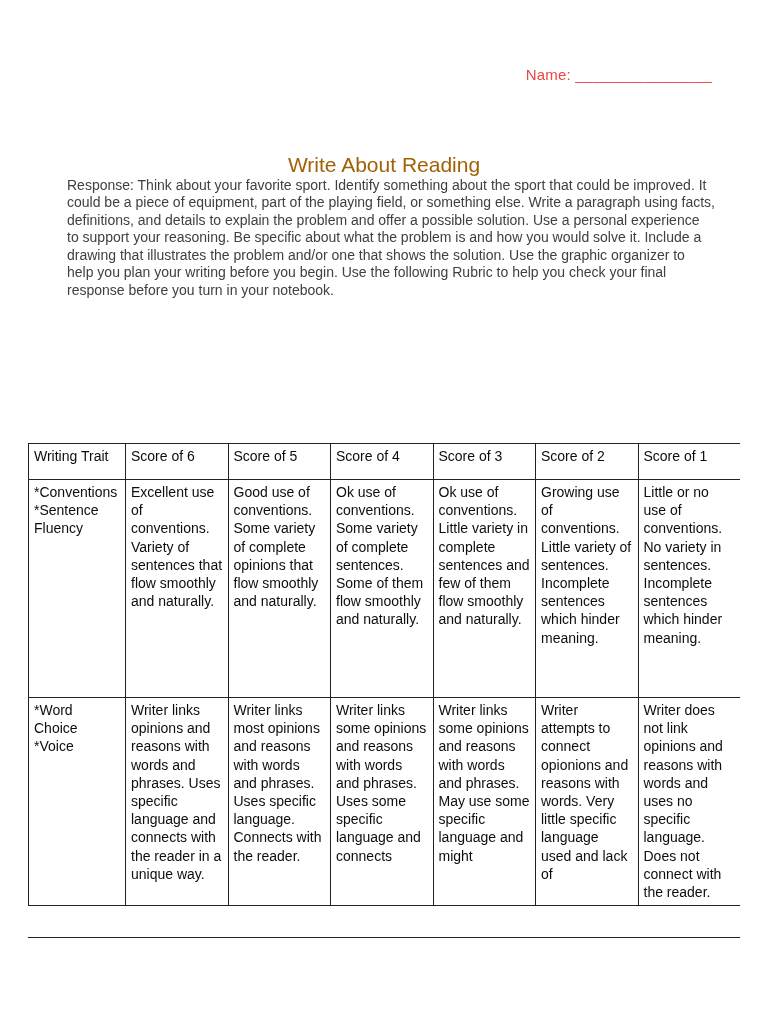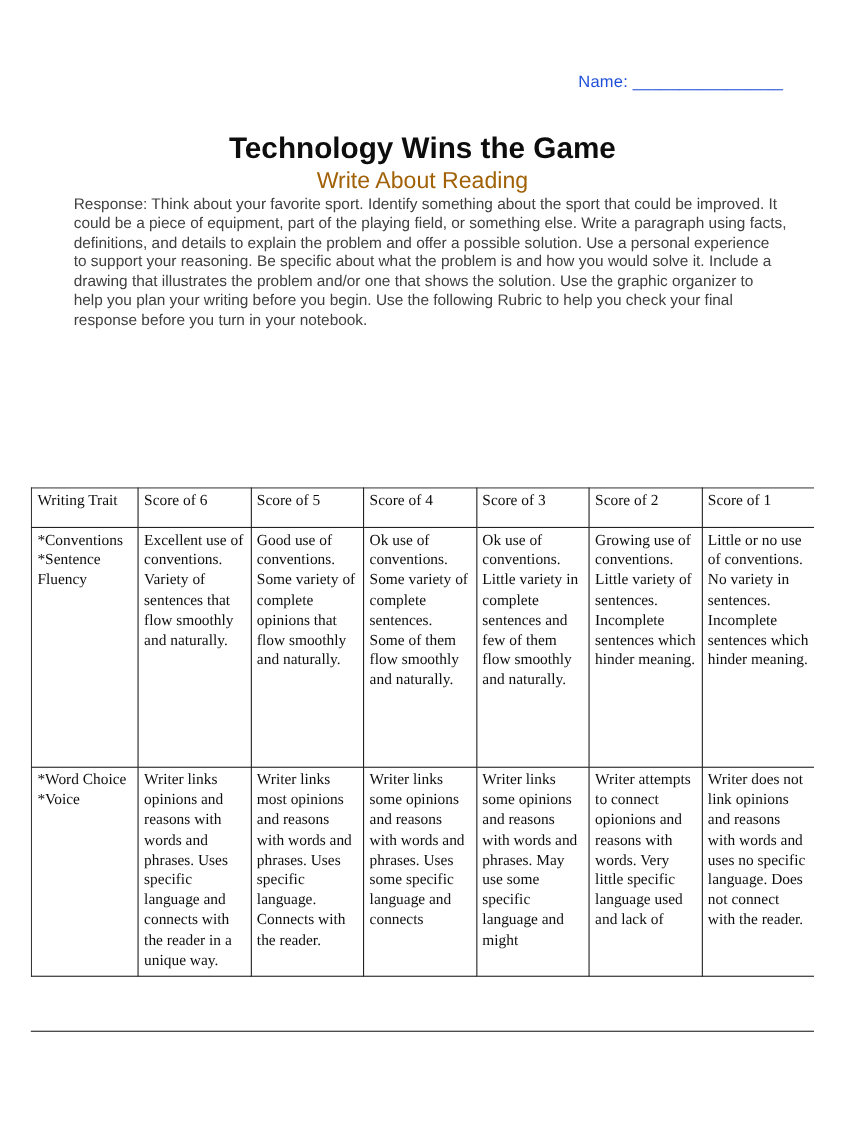--- a/index.html
+++ b/index.html
@@ -15,21 +15,21 @@
     position: relative;
     width: 768px;
     height: 1024px;
     background: #ffffff;
   }
   .name-line {
     position: absolute;
     top: 66px;
     right: 56px;
     font-size: 15px;
-    color: #1d4ed8;
+    color: #ef4444;
     letter-spacing: 0.2px;
   }
   .doc-title {
     position: absolute;
     top: 120px;
     left: 0;
     width: 100%;
     text-align: center;
     font-size: 27px;
     font-weight: bold;
@@ -73,36 +73,34 @@
     color: #0d0d0d;
   }
   table.rubric th, table.rubric td {
     border: 1px solid #222;
     vertical-align: top;
     text-align: left;
     padding: 3px 5px 4px 5px;
     font-weight: normal;
     overflow-wrap: break-word;
     word-break: break-word;
-    font-family: Liberation Serif, serif;
   }
   col.trait-col { width: 97px; }
   col.score-col { width: 102.5px; }
   .trait-cell { white-space: pre-line; }
   tr.header-row th { height: 36px; }
   tr.body-row-0 td { height: 218px; }
 </style>
 </head>
 <body>
 
 <div class="page">
 
   <div class="name-line">Name: ________________</div>
 
-  <div class="doc-title">Technology Wins the Game</div>
   <div class="doc-subtitle">Write About Reading</div>
 
   <div class="response-para">Response: Think about your favorite sport. Identify something about the sport that could be improved. It could be a piece of equipment, part of the playing field, or something else. Write a paragraph using facts, definitions, and details to explain the problem and offer a possible solution. Use a personal experience to support your reasoning. Be specific about what the problem is and how you would solve it. Include a drawing that illustrates the problem and/or one that shows the solution. Use the graphic organizer to help you plan your writing before you begin. Use the following Rubric to help you check your final response before you turn in your notebook.</div>
 
   <div class="table-wrap">
     <table class="rubric">
       <colgroup>
         <col class="trait-col">
         <col class="score-col">
         <col class="score-col">

